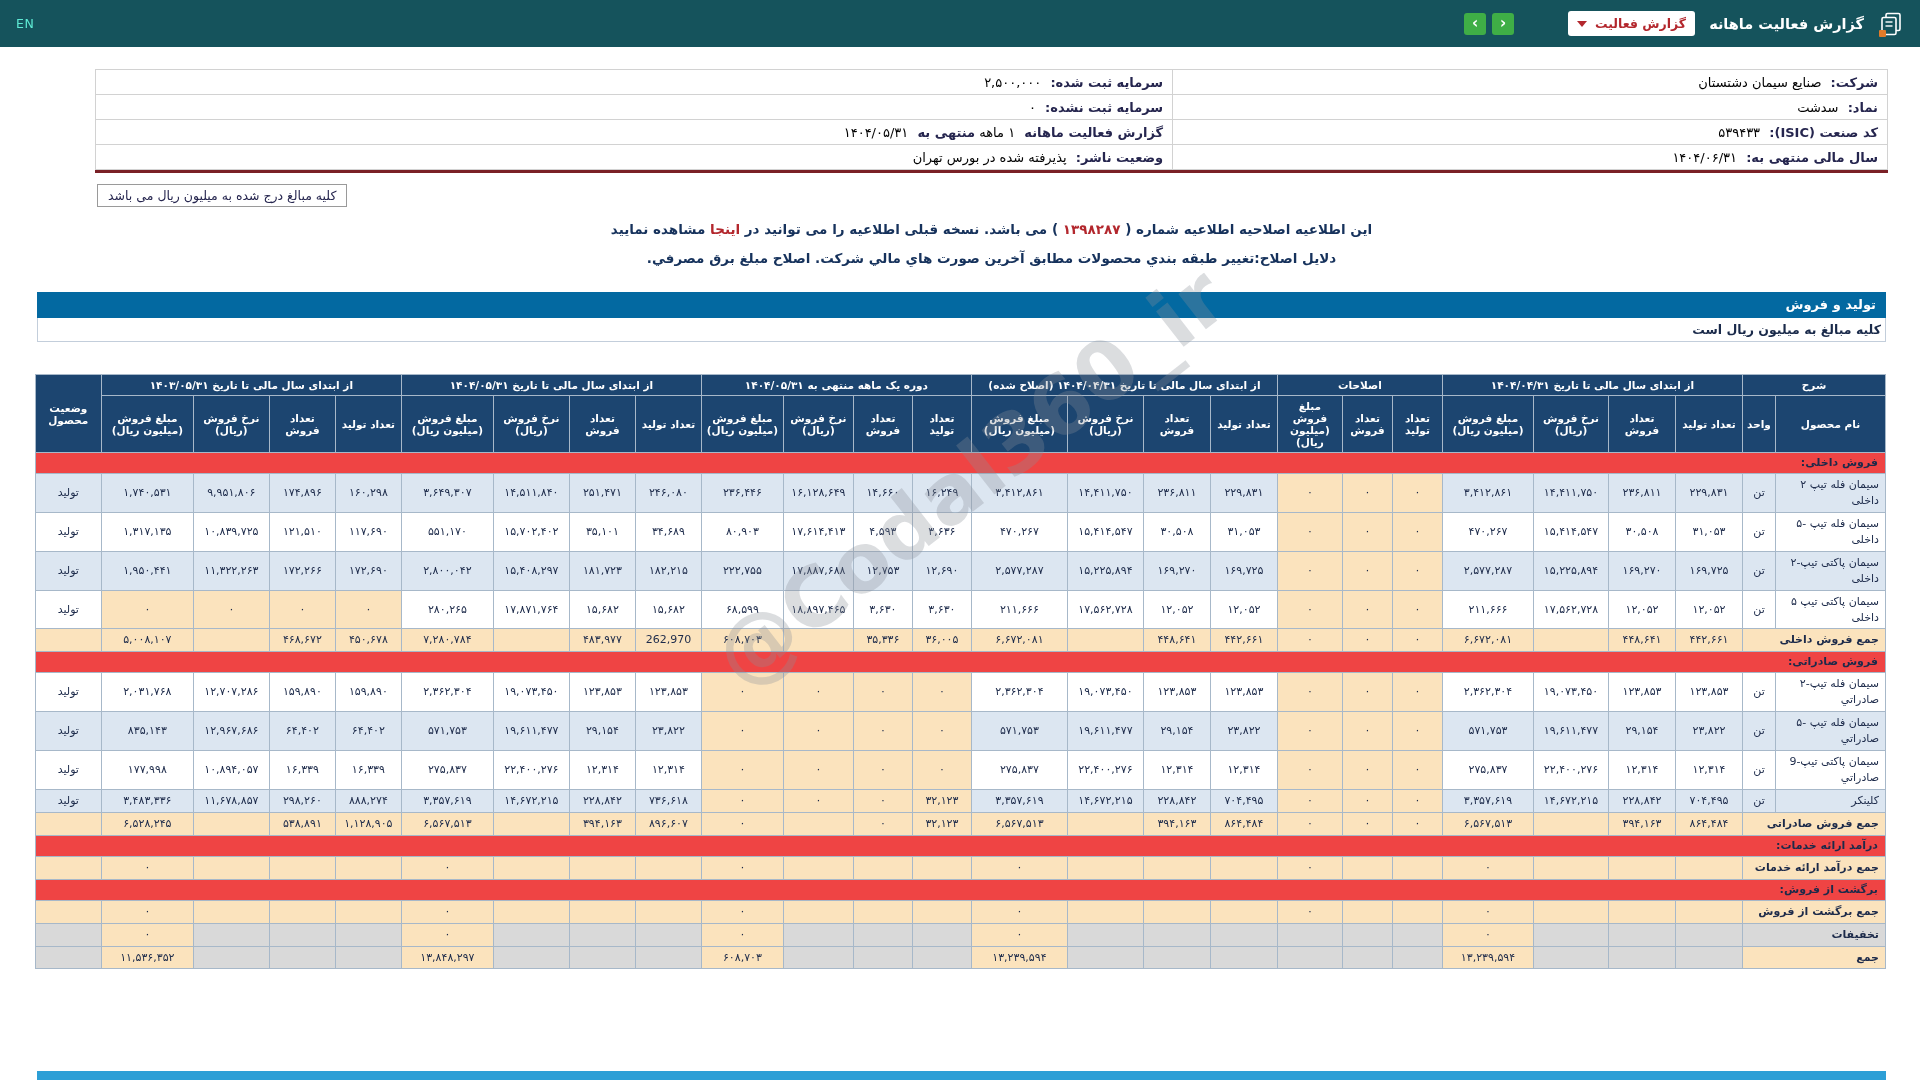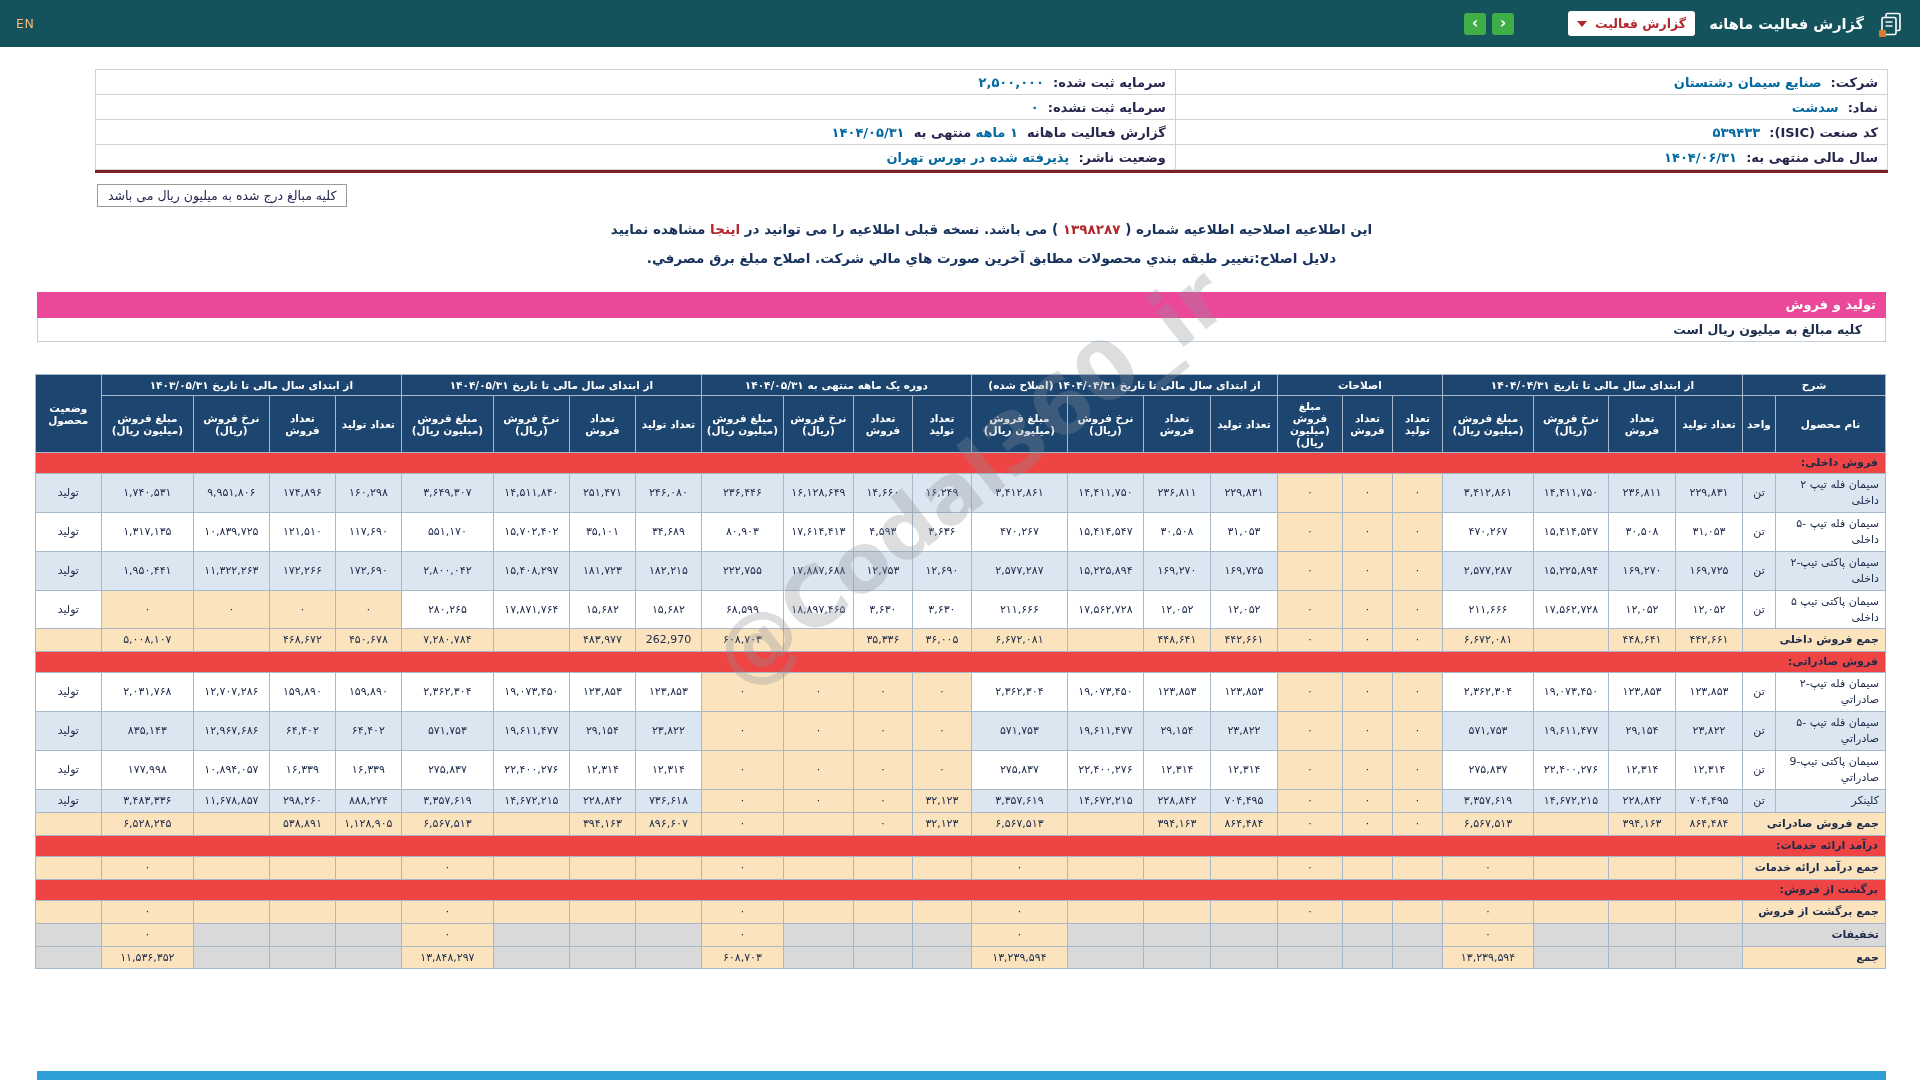--- a/index.html
+++ b/index.html
@@ -13,51 +13,51 @@
   .report-icon{width:26px;height:26px;position:relative;flex:0 0 auto;}
   .report-icon .dot{position:absolute;left:1px;bottom:0;width:7px;height:7px;background:#e07b2a;border-radius:1px;}
   .dropdown{background:#fff;border-radius:3px;height:25px;min-width:96px;display:flex;align-items:center;
     justify-content:space-between;padding:0 9px;gap:8px;cursor:pointer;text-align:right;}
   .dropdown .lbl{color:#b3272d;font-size:12.5px;font-weight:700;white-space:nowrap;}
   .caret{width:0;height:0;border-left:5px solid transparent;border-right:5px solid transparent;border-top:6px solid #b3272d;}
   .navbtns{display:flex;gap:6px;margin-right:40px;}
   .gbtn{width:22px;height:22px;background:#3fae46;border-radius:3px;color:#fff;display:flex;align-items:center;
     justify-content:center;font-size:15px;font-weight:700;cursor:pointer;line-height:1;}
   .spacer{flex:1;}
-  .en{color:#fdba74;font-size:12.5px;letter-spacing:.5px;cursor:pointer;}
+  .en{color:#5eead4;font-size:12.5px;letter-spacing:.5px;cursor:pointer;}
   
   .content1{margin:0 32px 0 95px;}
   .info-wrap{margin-top:22px;border-bottom:3px solid #7a2026;}
   table.info{width:100%;border-collapse:collapse;font-size:13px;}
   table.info td{border:1px solid #d2d2d2;padding:3px 9px;height:18px;white-space:nowrap;}
   .flabel{font-weight:700;color:#26264f;}
-  .fvalue{color:#0369a1;font-weight:700;padding-right:5px;}
+  .fvalue{color:#000000;font-weight:400;padding-right:5px;}
   .ltrnum{direction:ltr;unicode-bidi:embed;}
   
   .greenbar{margin-top:6px;background:#daeecb;height:23px;display:flex;align-items:center;justify-content:center;
     gap:7px;color:#2f7a35;font-size:13px;font-weight:700;}
   .info-circle{width:15px;height:15px;border-radius:50%;background:#41a33f;color:#fff;display:inline-flex;
     align-items:center;justify-content:center;font-size:11px;font-weight:700;flex:0 0 auto;}
   .info-circle::after{content:"i";}
   
   .boxnote{margin:11px auto 0 0;margin-right:auto;margin-left:0;display:table;border:1px solid #9a9a9a;
     background:#fff;padding:3px 10px;font-size:12.5px;font-weight:400;color:#26264f;
     margin-right:auto;margin-left:0;}
   
   .boxnote{margin-right:auto;margin-left:2px;}
   .amend{margin-top:14px;text-align:center;font-size:13.5px;font-weight:700;color:#16325c;}
   .amend .red{color:#b3272d;}
   .amend a{color:#b3272d;text-decoration:none;cursor:pointer;}
   .reasons{margin-top:13px;text-align:center;font-size:13.5px;font-weight:700;color:#16325c;}
   
   .content2{margin:26px 34px 0 37px;}
-  .bluebar{height:26px;background:#ec4899;color:#fff;font-size:13px;font-weight:700;
+  .bluebar{height:26px;background:#0369a1;color:#fff;font-size:13px;font-weight:700;
     line-height:26px;padding:0 10px;text-align:right;}
   .tnote{border:1px solid #c3cedb;border-top:none;background:#fff;font-size:12.5px;font-weight:700;
-    color:#1a2a4a;padding:4px 23px;text-align:right;}
+    color:#1a2a4a;padding:4px 4px;text-align:right;}
   table.prod{border-collapse:collapse;table-layout:fixed;width:1850px;margin-top:32px;font-size:11px;}
   table.prod th,table.prod td{border:1px solid #a7b8c9;vertical-align:middle;word-wrap:break-word;}
   table.prod th{background:#1c4570;color:#fff;font-weight:700;font-size:10.5px;padding:4px 3px;text-align:center;}
   table.prod td{padding:3px 4px;text-align:center;line-height:1.45;color:#1c2a4a;}
   table.prod td.name{text-align:right;padding-right:6px;}
   table.prod td.num{direction:ltr;}
   tr.sec td{background:#ef4444;text-align:right;font-weight:700;padding:2px 7px;}
   tr.bg-b td{background:#dce6f1;}
   tr.bg-w td{background:#ffffff;}
   tr.bg-y td{background:#fbe3bd;}

